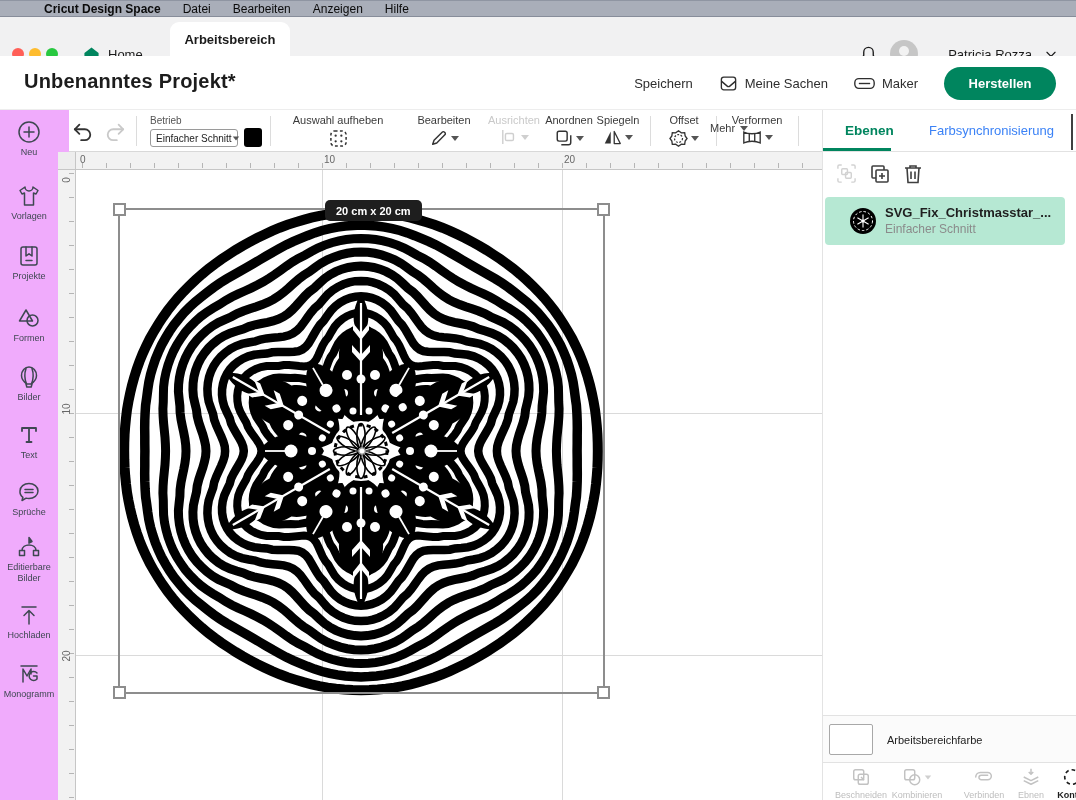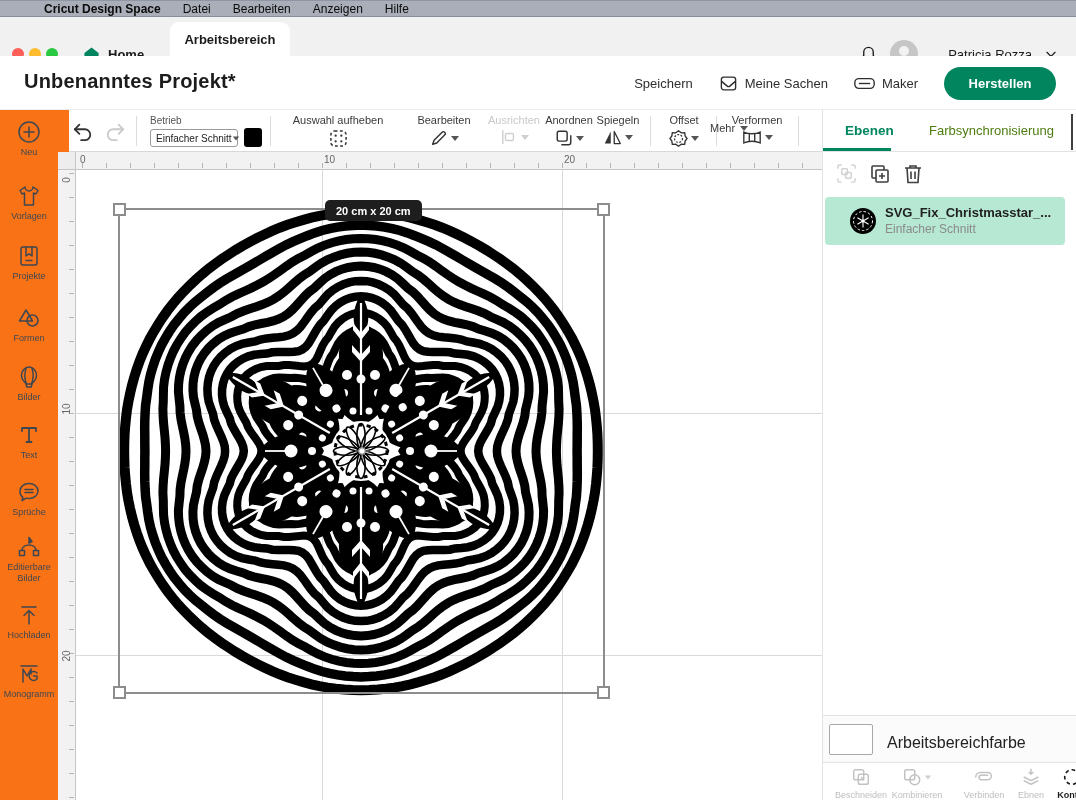--- a/index.html
+++ b/index.html
@@ -15,21 +15,21 @@
   #menubar .appname{font-weight:bold;margin-left:10px;}
   #menubar .mitem{margin-left:22px;}
 
   
   #tabbar{left:0;top:17px;width:1076px;height:39px;background:#f1f1f2;}
   .traffic{position:absolute;top:31px;width:12px;height:12px;border-radius:50%;}
   #tl-red{left:12px;background:#ff5f57;}
   #tl-yellow{left:29px;background:#febc2e;}
   #tl-green{left:46px;background:#28c840;}
   #home-group{position:absolute;left:83px;top:25px;height:24px;display:flex;align-items:center;gap:8px;}
-  #home-group .lbl{font-weight:bold;font-size:13px;color:#1b1b1b;}
+  #home-group .lbl{font-weight:normal;font-size:13px;color:#1b1b1b;}
   #active-tab{position:absolute;left:170px;top:5px;width:120px;height:34px;background:#fff;
               border-radius:9px 9px 0 0;display:flex;align-items:center;justify-content:center;
               font-weight:bold;font-size:13px;color:#1b1b1b;}
   #user-area{position:absolute;right:18px;top:22px;height:30px;display:flex;align-items:center;gap:12px;}
   #avatar{width:28px;height:28px;border-radius:50%;background:#c6c6c6;position:relative;overflow:hidden;}
   #avatar .head{position:absolute;left:9px;top:6px;width:10px;height:10px;border-radius:50%;background:#f2f2f2;}
   #avatar .body{position:absolute;left:4px;top:17px;width:20px;height:14px;border-radius:50%;background:#f2f2f2;}
   #user-name{font-size:13px;color:#1b1b1b;margin-left:18px;}
 
   
@@ -49,21 +49,21 @@
   .ticon{margin:3px auto 0;display:flex;align-items:center;justify-content:center;gap:3px;}
   .caret{width:0;height:0;border-left:4px solid transparent;border-right:4px solid transparent;border-top:5px solid #555;display:inline-block;}
   .caret.dis{border-top-color:#cfcfcf;}
   #op-select{position:absolute;left:92px;top:19px;width:88px;height:18px;border:1px solid #9a9a9a;border-radius:3px;
              background:#fff;font-size:10px;color:#222;display:flex;align-items:center;justify-content:space-between;
              padding:0 5px;box-sizing:border-box;white-space:nowrap;}
   #op-swatch{position:absolute;left:186px;top:18px;width:18px;height:19px;background:#000;border-radius:3px;}
   #more-group{position:absolute;left:652px;top:12px;display:flex;align-items:center;gap:5px;font-size:11px;color:#3a3a3a;}
 
   
-  #sidebar{left:0;top:110px;width:69px;height:690px;background:#f97316;}
+  #sidebar{left:0;top:110px;width:69px;height:690px;background:#f0abfc;}
   .sb-item{position:absolute;left:0;width:58px;text-align:center;color:#3e4751;}
   .sb-item .ic{display:flex;justify-content:center;}
   .sb-item .lb{font-size:9px;line-height:11px;margin-top:3px;padding:0 1px;}
 
   
   #canvas{left:58px;top:152px;width:764px;height:648px;background:#fff;}
   #corner{left:0;top:0;width:18px;height:18px;background:#ededed;border-right:1px solid #c6c6c6;border-bottom:1px solid #c6c6c6;box-sizing:border-box;}
   #hruler{left:18px;top:0;width:746px;height:18px;background:#f2f2f2;border-bottom:1px solid #c6c6c6;box-sizing:border-box;}
   #hruler .ticks{position:absolute;left:6px;right:0;bottom:1px;height:5px;
        background-image:repeating-linear-gradient(to right,#b5b5b5 0 1px,transparent 1px 24px);}
@@ -81,31 +81,31 @@
   .handle{position:absolute;width:13px;height:13px;background:#fff;border:2px solid #8d8d8d;box-sizing:border-box;}
   #size-tip{position:absolute;left:249px;top:30px;height:21px;padding:0 11px;background:#1e1e1e;border-radius:5px;
             color:#fff;font-size:11px;font-weight:bold;display:flex;align-items:center;white-space:nowrap;}
   #center-marker{position:absolute;left:285px;top:281px;}
 
   
   #rightpanel{left:822px;top:110px;width:254px;height:690px;background:#fff;border-left:1px solid #e3e3e3;box-sizing:border-box;overflow:hidden;}
   #panel-tabs{position:absolute;left:0;top:0;width:254px;height:42px;border-bottom:1px solid #e2e2e2;box-sizing:border-box;}
   #tab-ebenen{position:absolute;left:22px;top:13px;font-size:13.5px;font-weight:bold;color:#00855e;}
   #tab-underline{position:absolute;left:0;bottom:0;width:68px;height:3px;background:#00855e;}
-  #tab-farbsync{position:absolute;left:106px;top:13px;font-size:13px;color:#4d7c0f;}
+  #tab-farbsync{position:absolute;left:106px;top:13px;font-size:13px;color:#3b82f6;}
   #panel-scrollthumb{position:absolute;right:4px;top:4px;width:2px;height:36px;background:#3f3f3f;}
   #layer-actions{position:absolute;left:0;top:42px;width:254px;height:45px;}
   #layer-actions .ai{position:absolute;top:11px;}
   #layer-item{position:absolute;left:2px;top:87px;width:240px;height:48px;background:#b6e8d3;border-radius:4px;}
   #layer-thumb{position:absolute;left:24px;top:10px;width:28px;height:28px;}
   #layer-name{position:absolute;left:60px;top:8px;font-size:13px;font-weight:bold;color:#1f1f1f;white-space:nowrap;}
   #layer-type{position:absolute;left:60px;top:25px;font-size:12px;color:#8b8b8b;white-space:nowrap;}
   #color-section{position:absolute;left:0;top:605px;width:254px;height:47px;background:#fbfbfb;border-top:1px solid #e2e2e2;box-sizing:border-box;}
   #ws-swatch{position:absolute;left:6px;top:8px;width:44px;height:31px;background:#fff;border:1px solid #a8a8a8;border-radius:2px;box-sizing:border-box;}
-  #ws-label{position:absolute;left:64px;top:18px;font-size:16px;color:#222;}
+  #ws-label{position:absolute;left:64px;top:18px;font-size:11px;color:#222;}
   #bottombar{position:absolute;left:0;top:652px;width:254px;height:38px;background:#fff;border-top:1px solid #e2e2e2;box-sizing:border-box;}
   .bb-item{position:absolute;top:4px;width:60px;text-align:center;}
   .bb-item .ic{display:flex;justify-content:center;align-items:center;height:20px;gap:2px;}
   .bb-item .lb{font-size:9px;margin-top:3px;color:#bdbdbd;white-space:nowrap;}
   .bb-item.on .lb{color:#1d1d1d;font-weight:bold;}
 </style>
 </head>
 <body>
 
 <div id="menubar" class="abs">

